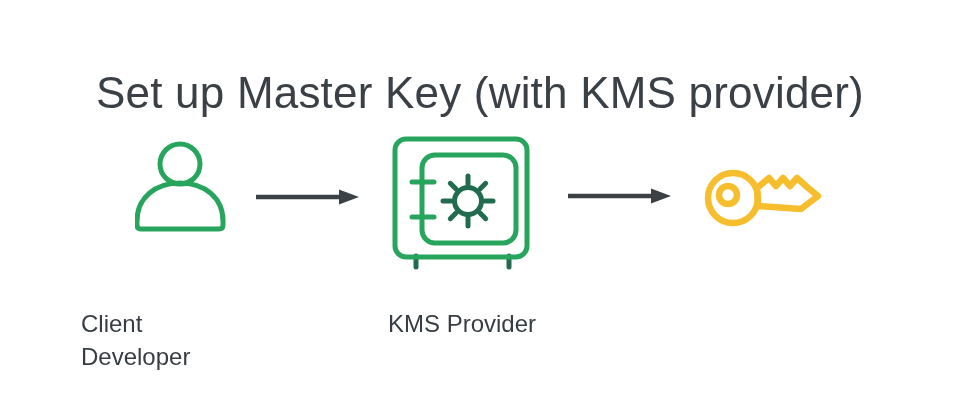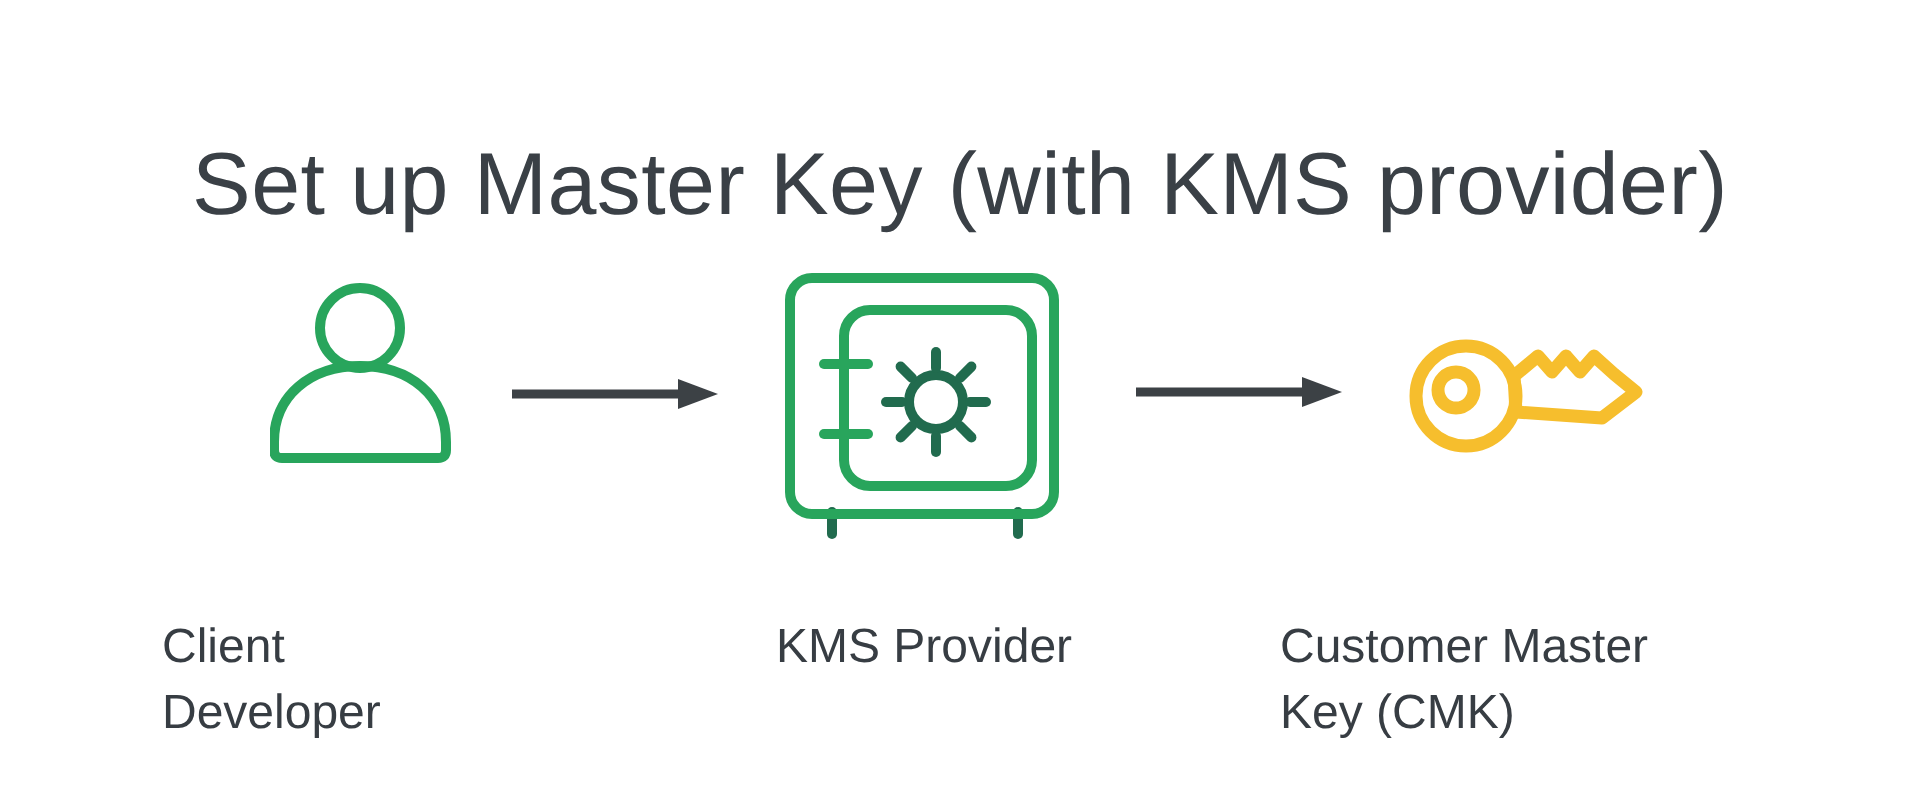--- a/index.html
+++ b/index.html
@@ -121,16 +121,14 @@
     <svg width="122" height="74" viewBox="0 0 122 74">
       <circle class="stroke-yellow" cx="31" cy="37" r="25" stroke-width="6.5"></circle>
       <circle class="stroke-yellow" cx="26" cy="34" r="9" stroke-width="6.5"></circle>
       <path class="stroke-yellow" stroke-width="6.5" stroke-linejoin="round" stroke-linecap="round" d="M 55 27 L 67 17 L 74 25 L 81 17 L 88 25 L 95 17 L 105 26 L 116 35 L 99 48 L 56 45 Z"></path>
     </svg>
   </div>
 
   <div class="node-label client">Client
 Developer</div>
   <div class="node-label kms">KMS Provider</div>
-  <div class="node-label cmk">Customer Master
-Key (CMK)</div>
 
 </div>
 
 </body></html>

